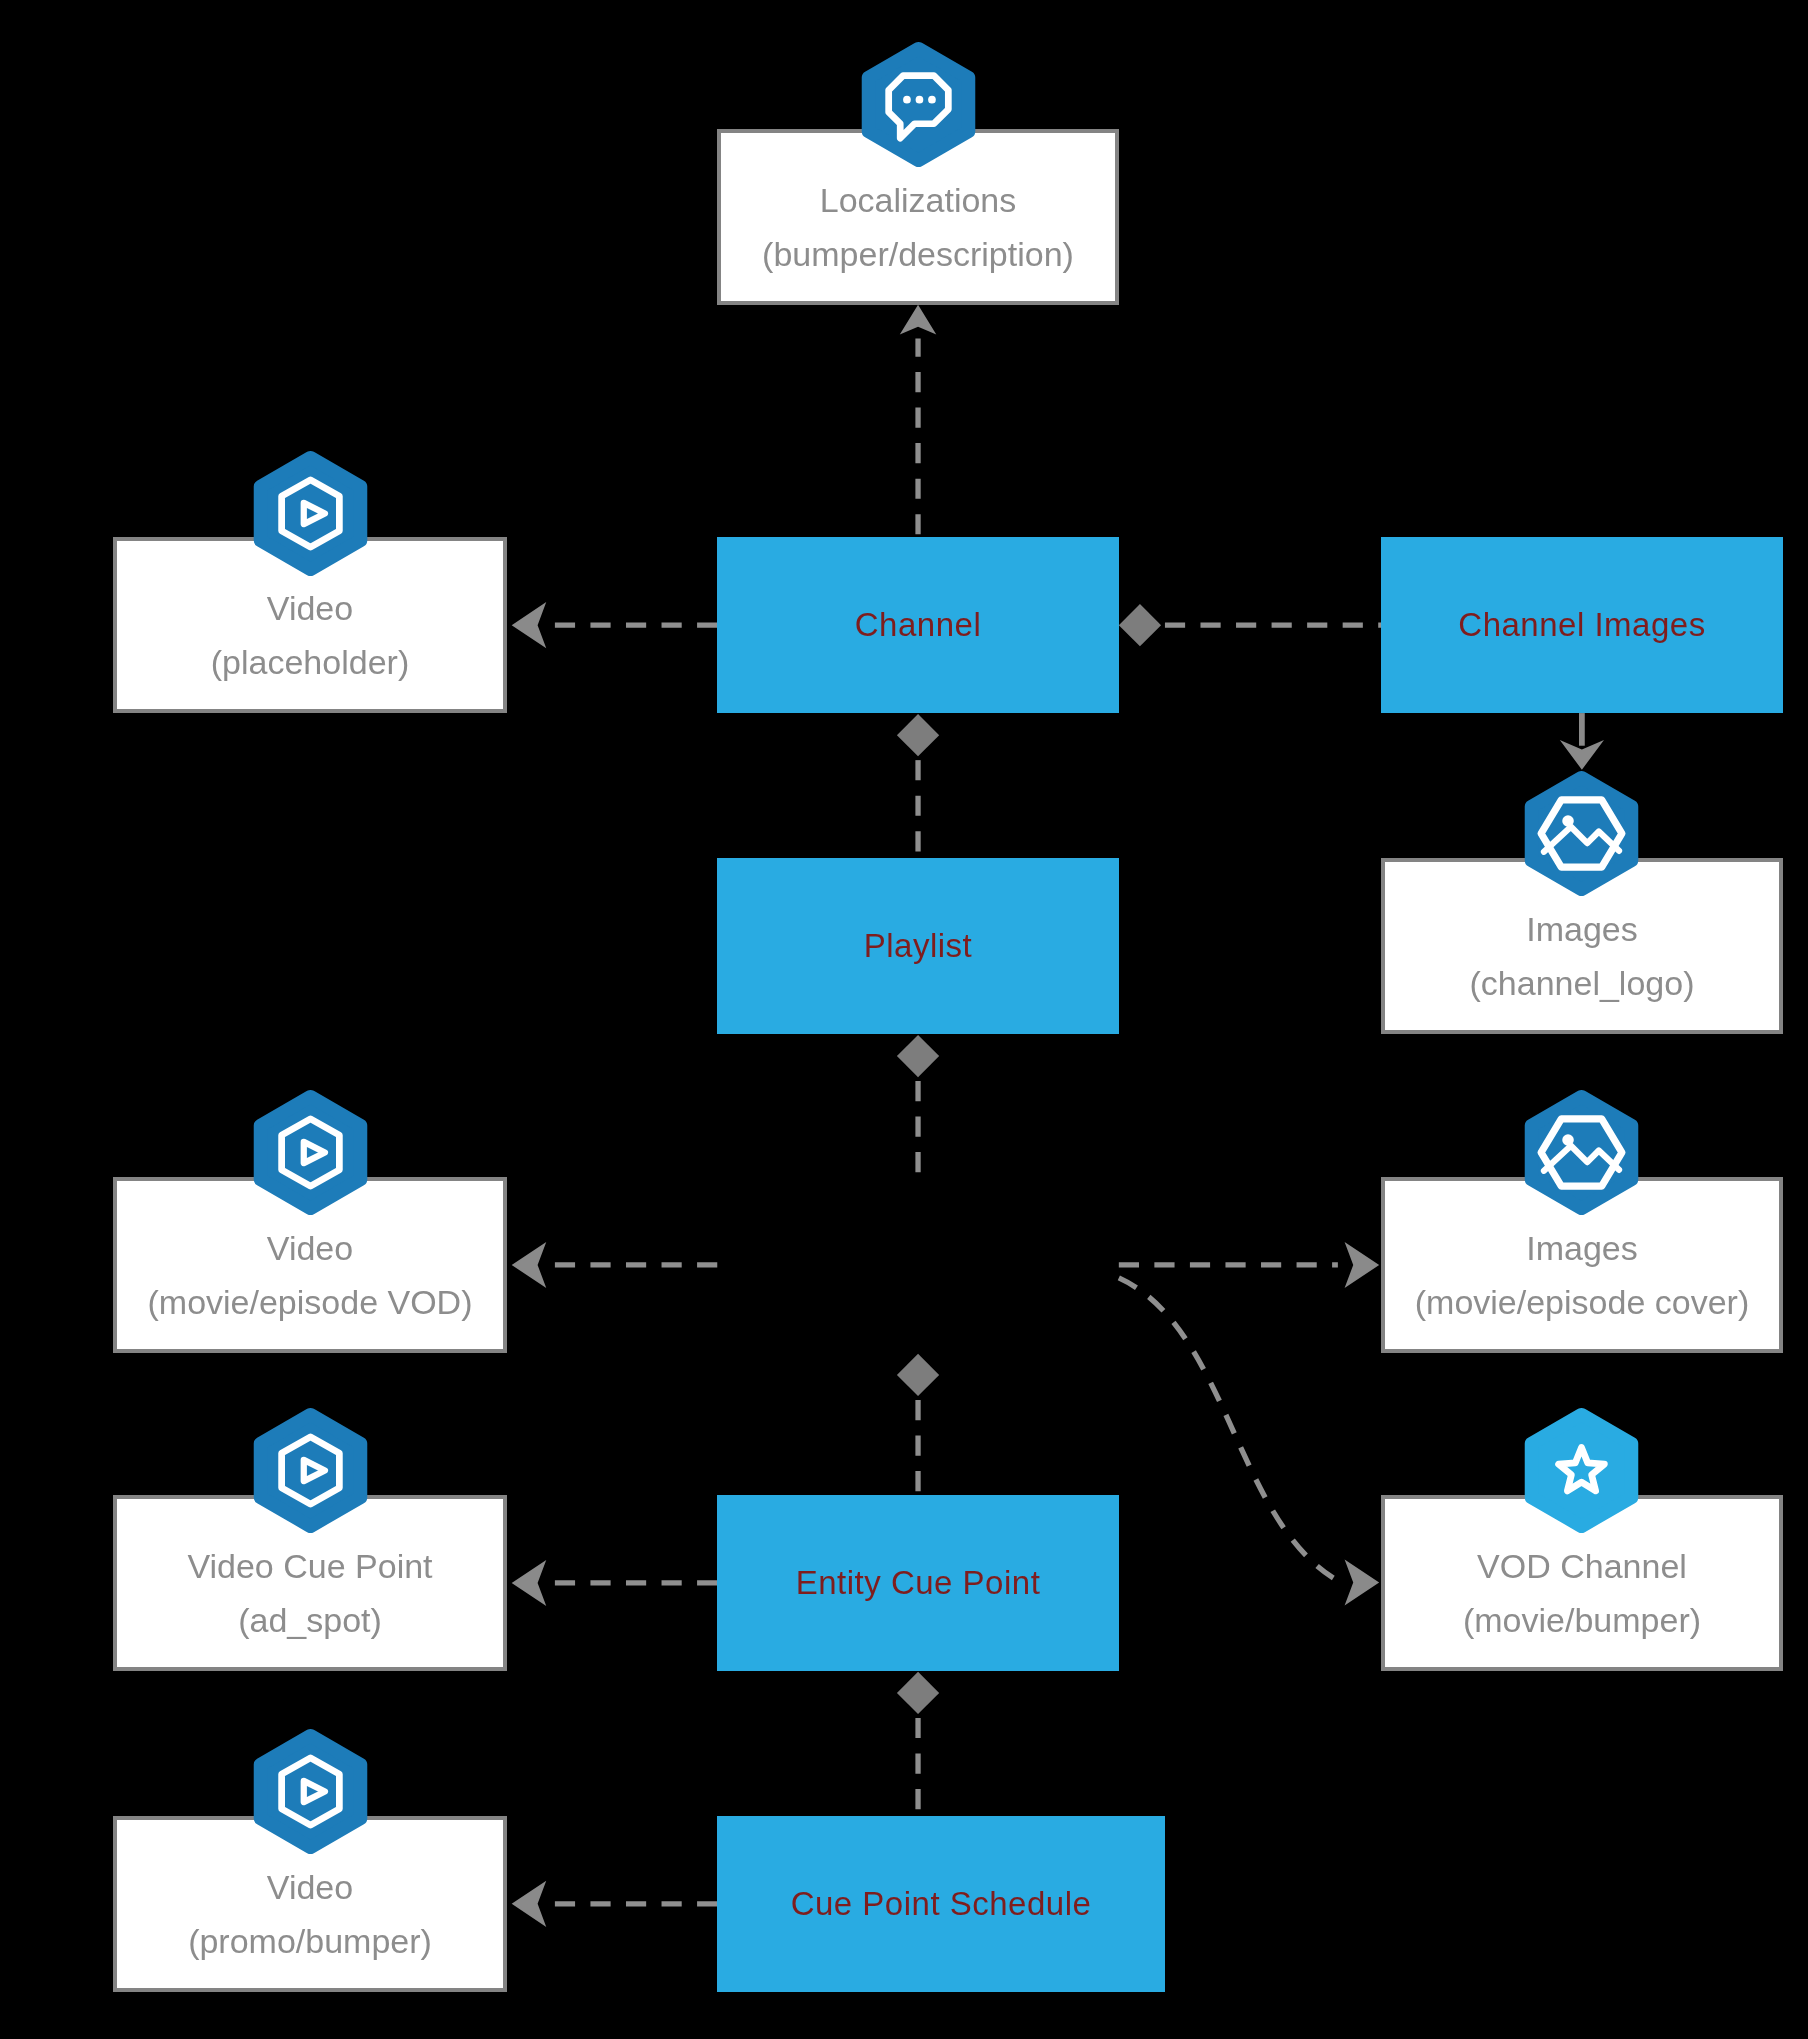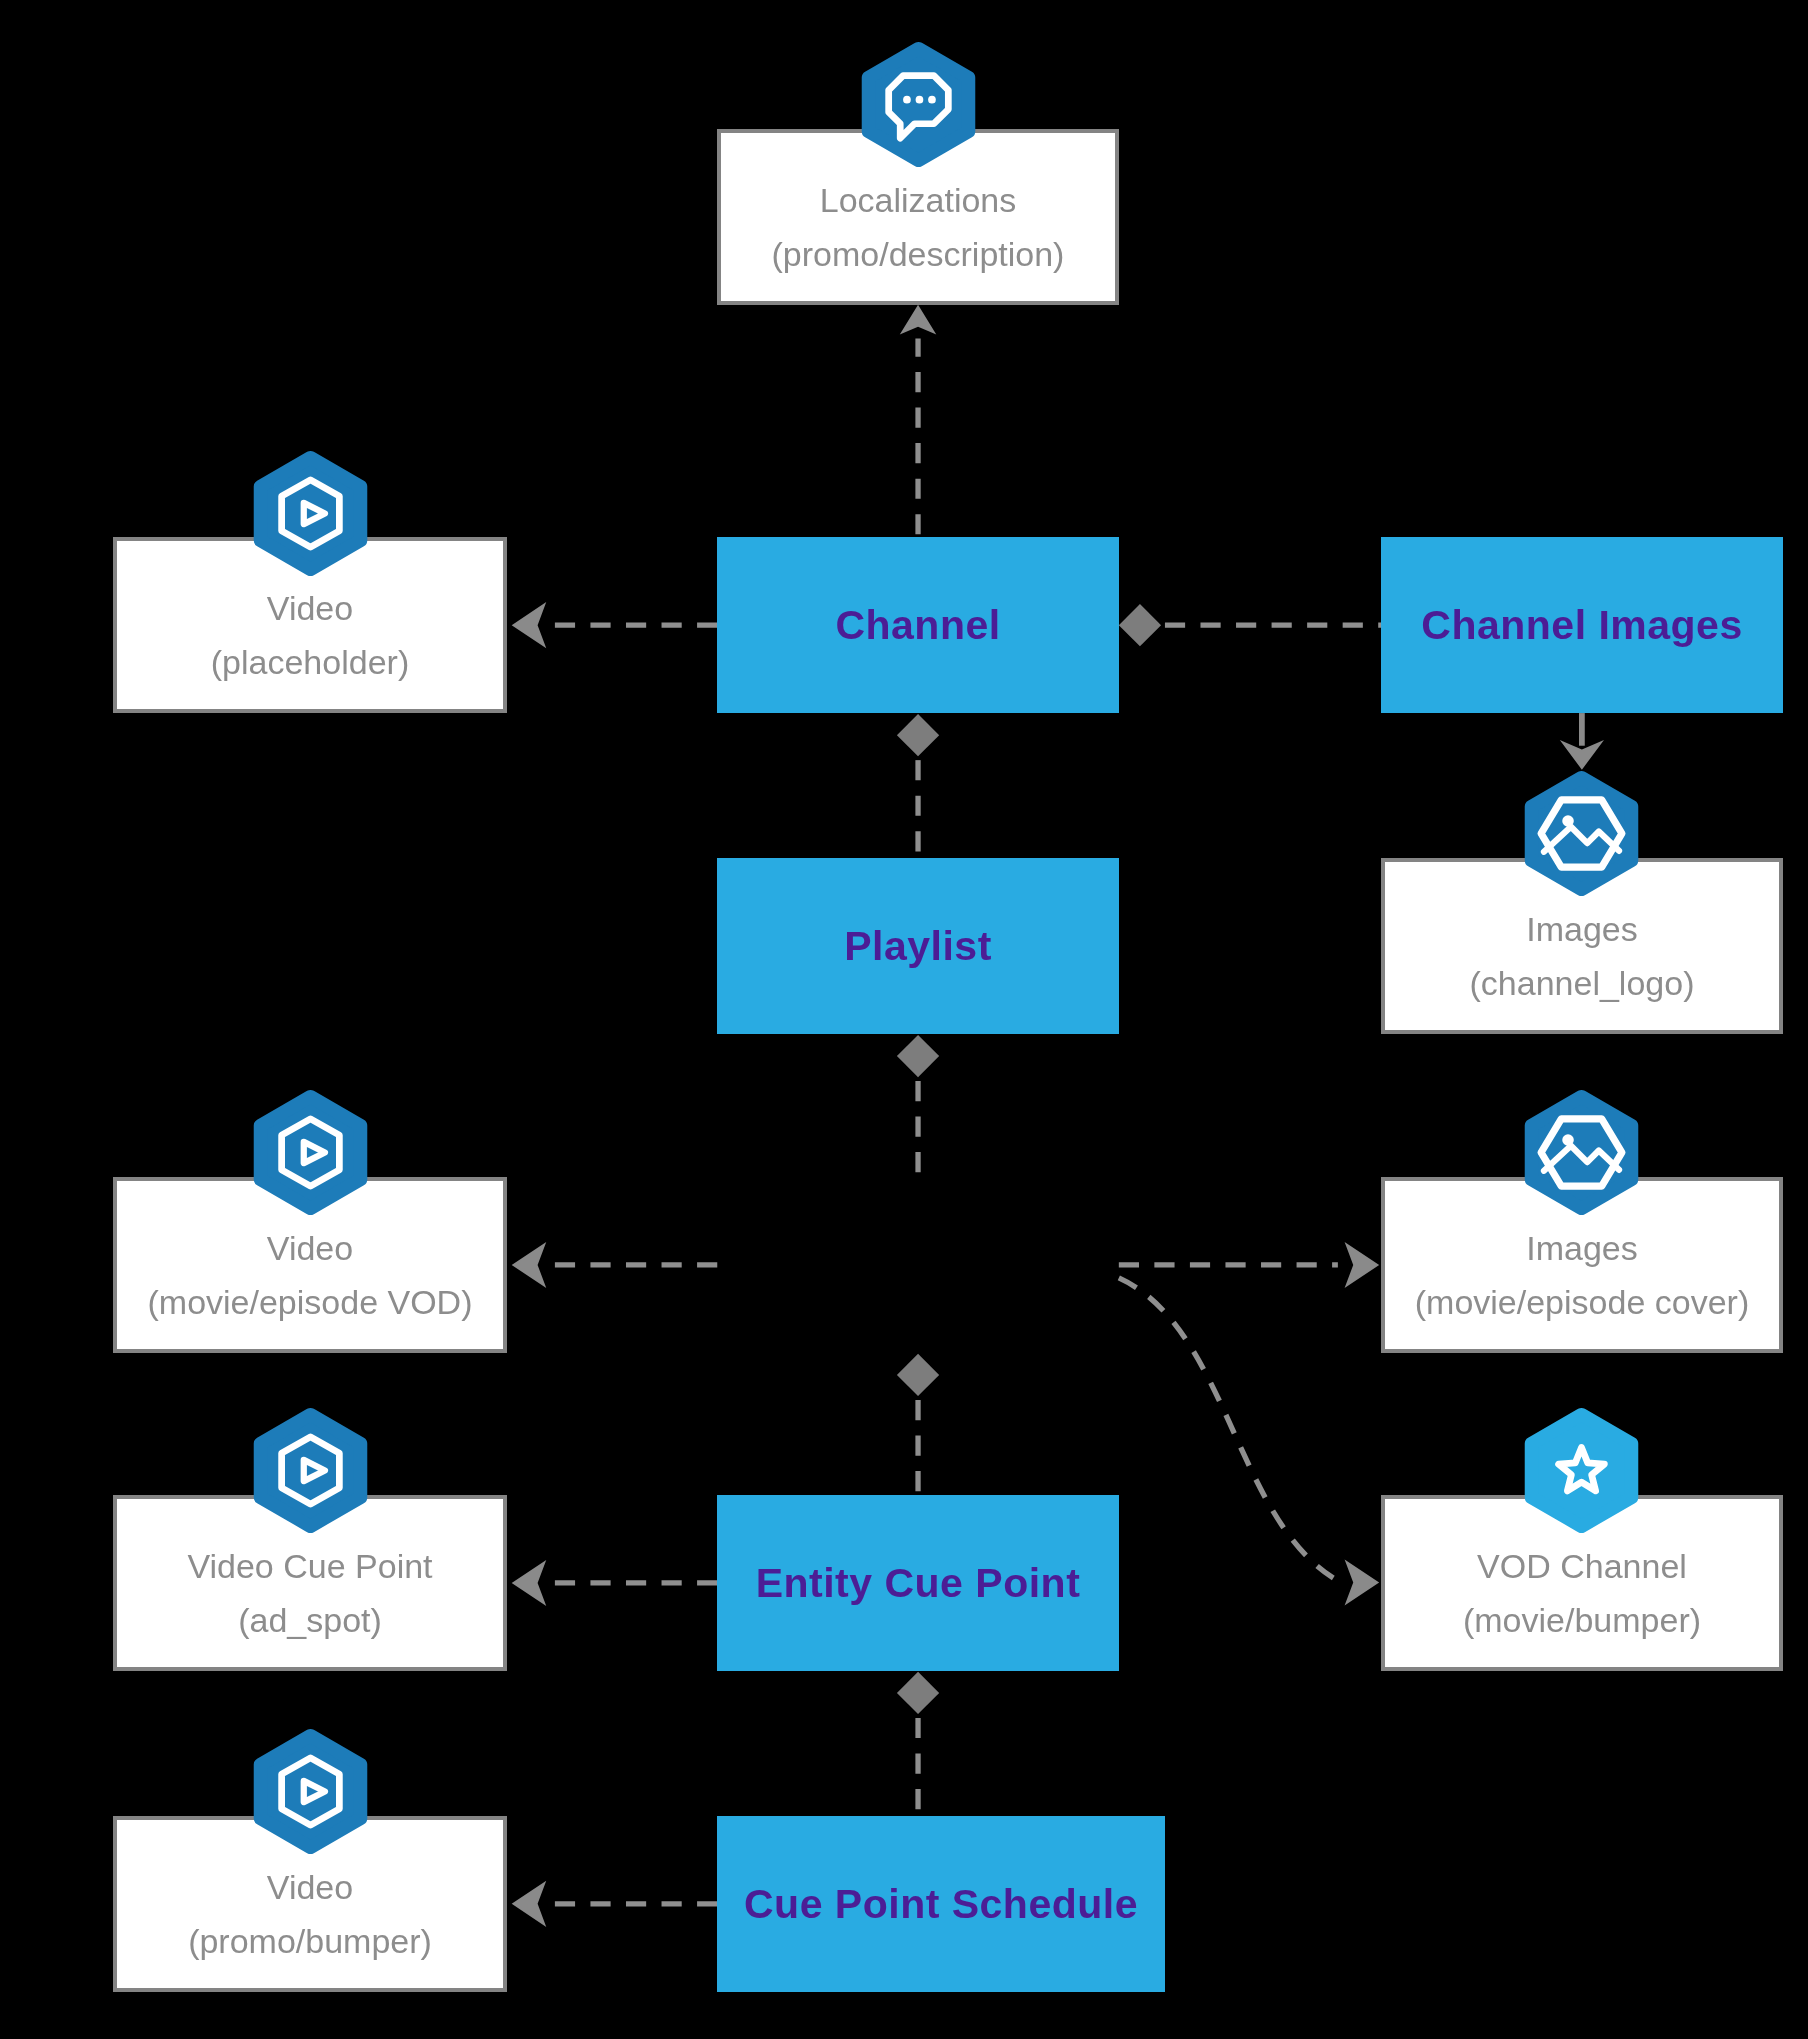--- a/index.html
+++ b/index.html
@@ -7,21 +7,21 @@
     position:relative;width:1809px;height:2040px;background:#000;
     font-family:"Liberation Sans",sans-serif;overflow:hidden;margin-left:39px;
   }
   .connectors{position:absolute;left:0;top:0;width:1809px;height:2040px;z-index:1;}
   .node{
     position:absolute;height:176px;z-index:2;box-sizing:border-box;
     display:flex;flex-direction:column;align-items:center;justify-content:center;
     text-align:center;
   }
   .entity{
-    background:#29abe2;color:#4c1d95;font-weight:bold;font-size:41px;letter-spacing:0.5px;
+    background:#29abe2;color:#7f1d1d;font-weight:normal;font-size:33px;letter-spacing:0.5px;
   }
   .attr{
     background:#ffffff;border:4.8px solid #848484;color:#8d8d8d;
     font-size:34px;line-height:54px;padding-top:19px;
   }
   .icon{position:absolute;width:127px;height:127px;z-index:3;}
   .dash-line{stroke:#8f8f8f;stroke-width:5.5;fill:none;stroke-dasharray:21 16;}
   .solid-line{stroke:#8a8a8a;stroke-width:6;fill:none;}
   .diamond{fill:#7d7d7d;}
   .arrowhead{fill:#8a8a8a;}
@@ -94,21 +94,21 @@
     </g>
 
     <g>
       <line class="dash-line" x1="706" y1="1981.5" x2="534" y2="1981.5"></line>
       <path class="arrowhead" d="M492 1981.5 L528 1957.5 L519 1981.5 L528 2005.5 Z"></path>
     </g>
   </svg>
 
   <div class="node attr" style="left:678px;top:129px;width:402px">
     <span>Localizations</span>
-    <span>(promo/description)</span>
+    <span>(bumper/description)</span>
   </div>
 
   <div class="node attr" style="left:74px;top:537px;width:394px">
     <span>Video</span>
     <span>(placeholder)</span>
   </div>
 
   <div class="node entity" style="left:678px;top:537px;width:402px">
     <span>Channel</span>
   </div>

